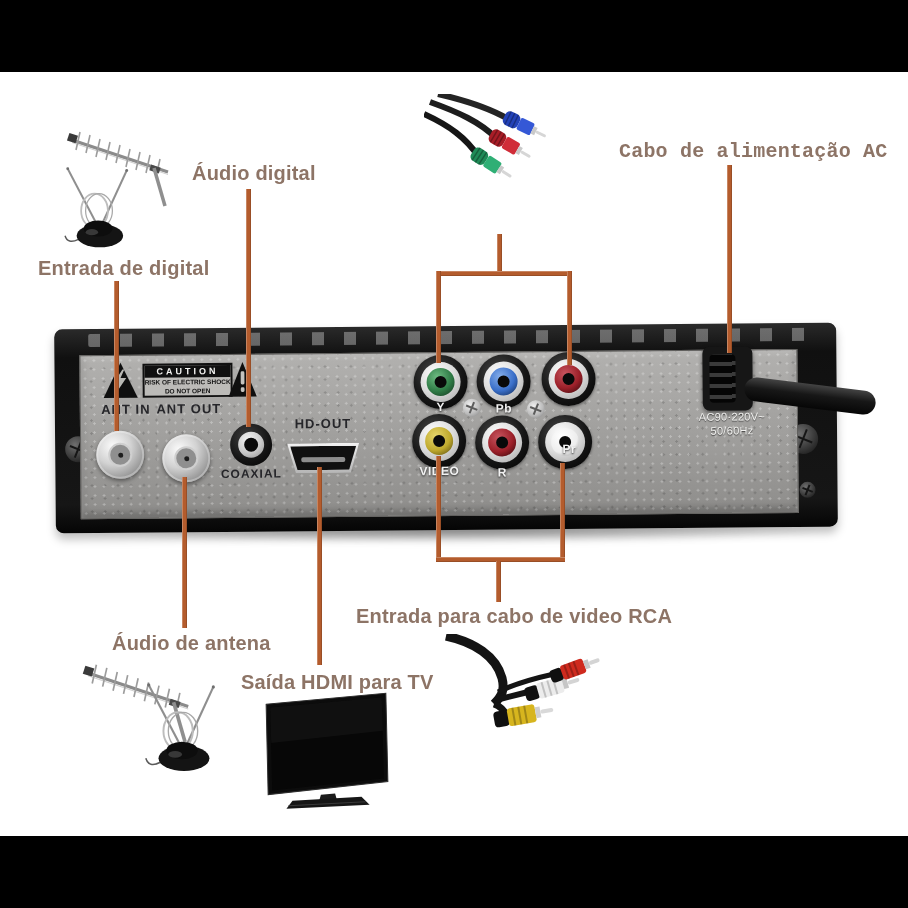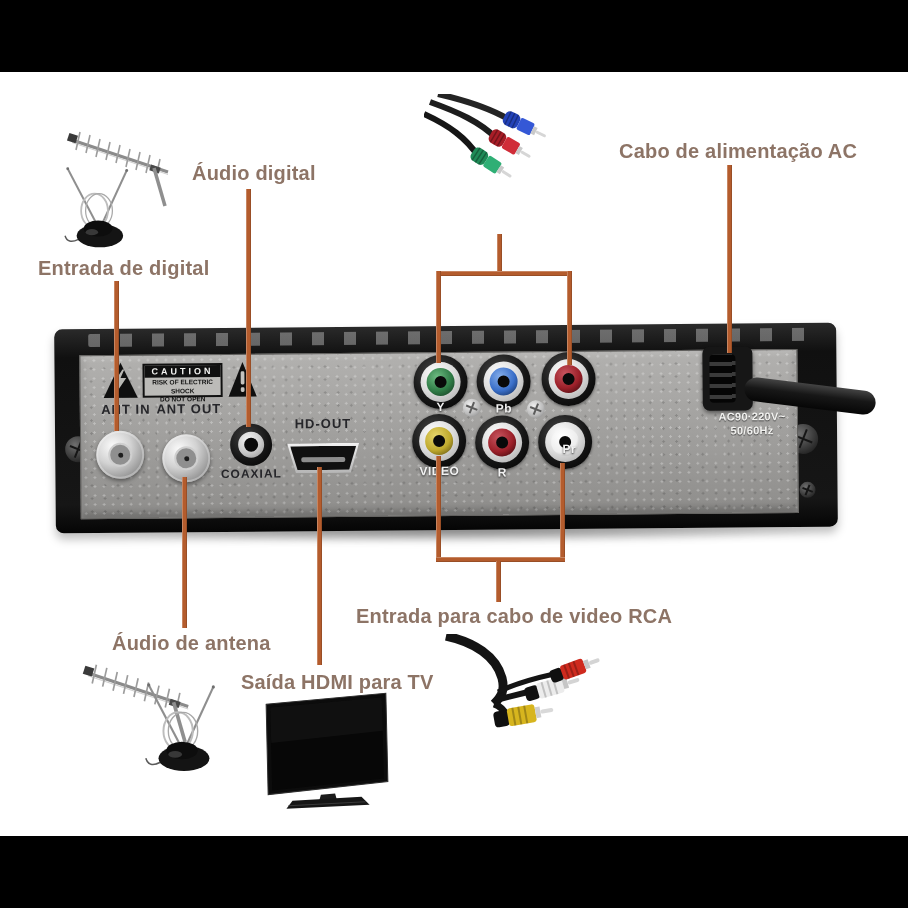--- a/index.html
+++ b/index.html
@@ -25,21 +25,21 @@
                           radial-gradient(rgba(0,0,0,.16) 1px,transparent 1.3px),
                           linear-gradient(180deg,#b2b1af,#9d9c9a 60%,#8e8d8b);
          background-size:9px 9px,13px 13px,100% 100%;background-position:0 0,4px 6px,0 0;
          border:1px solid #5f5e5c;
          box-shadow:inset 0 2px 6px rgba(255,255,255,.25), inset 0 -4px 8px rgba(0,0,0,.3);}
   .ptxt{position:absolute;font-weight:bold;font-size:13px;color:var(--panel-text,#26262a);
         letter-spacing:1px;transform:translateX(-50%);white-space:nowrap;}
   .plabel{position:absolute;font-weight:bold;font-size:12px;color:var(--port-label,#f2f2f2);
         letter-spacing:.5px;transform:translateX(-50%);text-shadow:0 1px 2px rgba(0,0,0,.8);white-space:nowrap;}
   
-  #caution{position:absolute;left:62px;top:8px;width:80px;height:34px;border:2px solid #101010;
+  #caution{position:absolute;left:62px;top:8px;width:90px;height:34px;border:2px solid #101010;
            background:#bcbbb8;box-sizing:border-box;}
   #caution .hd{background:#101010;color:#f4f4f2;font-size:9px;font-weight:bold;text-align:center;
            letter-spacing:3px;line-height:12px;height:12px;}
   #caution .bd{font-size:6.5px;font-weight:bold;color:#111;text-align:center;line-height:8.5px;padding-top:1px;}
   
   .fcon{position:absolute;width:48px;height:48px;border-radius:50%;
         background:radial-gradient(circle at 35% 32%,#fbfbfb,#d2d2d2 40%,#9a9a9a 72%,#6f6f6f);
         box-shadow:0 2px 4px rgba(0,0,0,.45), inset 0 0 0 2px rgba(255,255,255,.3);}
   .fcon .inner{position:absolute;left:50%;top:50%;width:20px;height:20px;margin:-12px;
         border:2px solid #cfcfcf;border-radius:50%;background:#8f8f8f;}
@@ -78,36 +78,36 @@
   .screw::after{height:68%;width:2px;transform:translate(-50%,-50%) rotate(22deg);}
   .screw.silver{background:radial-gradient(circle at 38% 33%,#efefef,#bdbdbd 55%,#7c7c7c);}
   .screw.silver::before,.screw.silver::after{background:#5c5c5c;}
   
   #strain{position:absolute;left:622px;top:-4px;width:50px;height:64px;background:#161616;border-radius:7px;
           box-shadow:0 2px 4px rgba(0,0,0,.5);}
   #strain::before{content:"";position:absolute;left:7px;top:8px;width:26px;height:48px;border-radius:4px;
           background:repeating-linear-gradient(180deg,#050505 0 7px,#3a3a3a 7px 11px);}
   #pwrcable{position:absolute;left:744px;top:384px;width:132px;height:24px;border-radius:12px;z-index:2;
           background:linear-gradient(180deg,#444 0,#171717 45%,#060606);transform:rotate(7deg);}
-  .pspec{position:absolute;transform:translateX(-50%);color:#f2f2f0;font-size:11px;font-weight:bold;
-          letter-spacing:.3px;white-space:nowrap;text-shadow:0 1px 1px rgba(0,0,0,.6);margin-left:20px;}
+  .pspec{position:absolute;transform:translateX(-50%);color:#f2f2f0;font-size:11px;font-weight:normal;
+          letter-spacing:.3px;white-space:nowrap;text-shadow:0 1px 1px rgba(0,0,0,.6);}
   #dshadow{position:absolute;left:70px;top:516px;width:760px;height:28px;z-index:0;filter:blur(3px);
           background:radial-gradient(ellipse at 50% 50%,rgba(45,45,45,.4),rgba(0,0,0,0) 70%);}
 </style>
 </head>
 <body>
 
 <div id="stage">
 
   <div class="bar" style="top:0;height:72px;"></div>
   <div class="bar" style="top:836px;height:72px;"></div>
 
   <div class="note" style="left:192px;top:162px;">Áudio digital</div>
   <div class="note" style="left:38px;top:257px;">Entrada de digital</div>
-  <div class="note" style="left:619px;top:140px;">Cabo de alimentação AC</div>
+  <div class="note" style="left:619px;top:140px;font-family:Liberation Mono, monospace;">Cabo de alimentação AC</div>
   <div class="note" style="left:112px;top:632px;">Áudio de antena</div>
   <div class="note" style="left:233px;top:671px;margin-left:8px;">Saída HDMI para TV</div>
   <div class="note" style="left:356px;top:605px;">Entrada para cabo de video RCA</div>
 
   <div class="line" style="left:114px;top:281px;height:150px;"></div>
   <div class="line" style="left:246px;top:189px;height:238px;"></div>
   <div class="line" style="left:497px;top:234px;height:41px;"></div>
   <div class="hline" style="left:436px;top:271px;width:136px;"></div>
   <div class="line" style="left:436px;top:271px;height:92px;"></div>
   <div class="line" style="left:567px;top:271px;height:94px;"></div>

